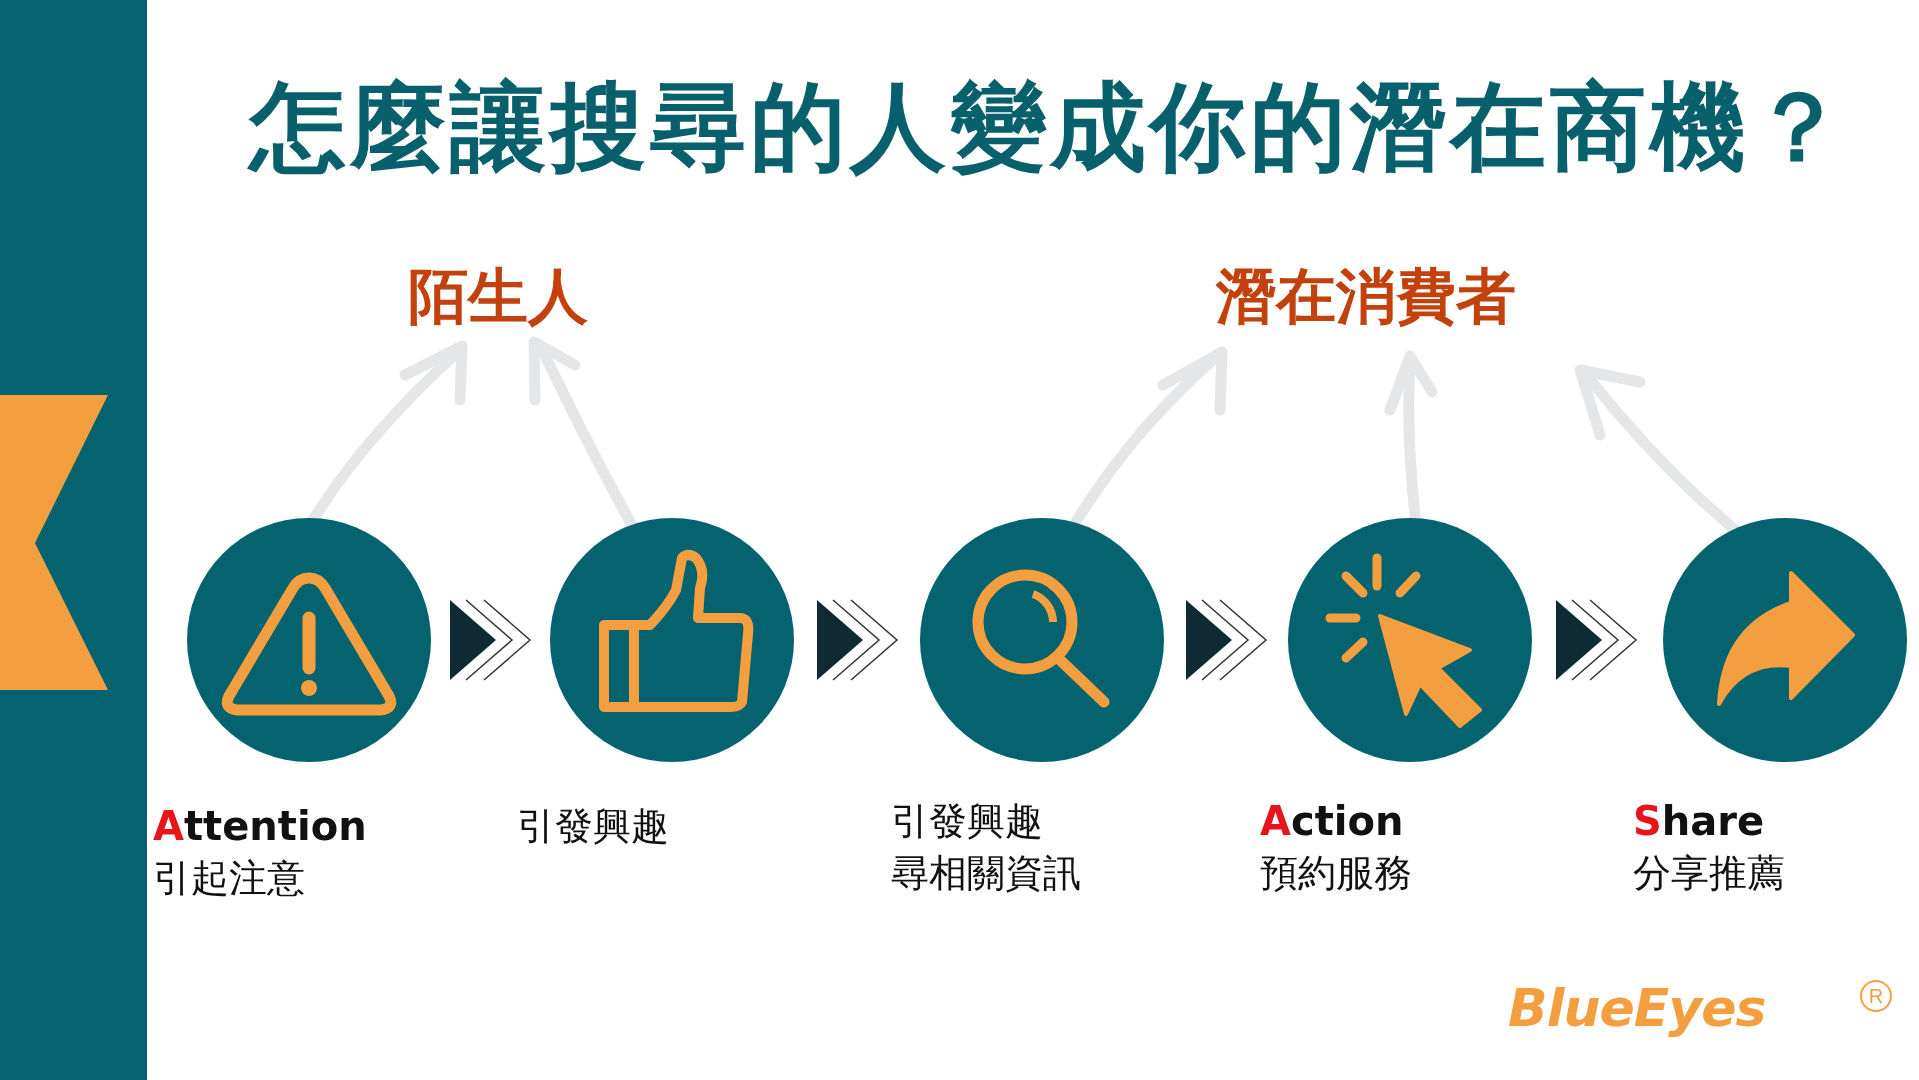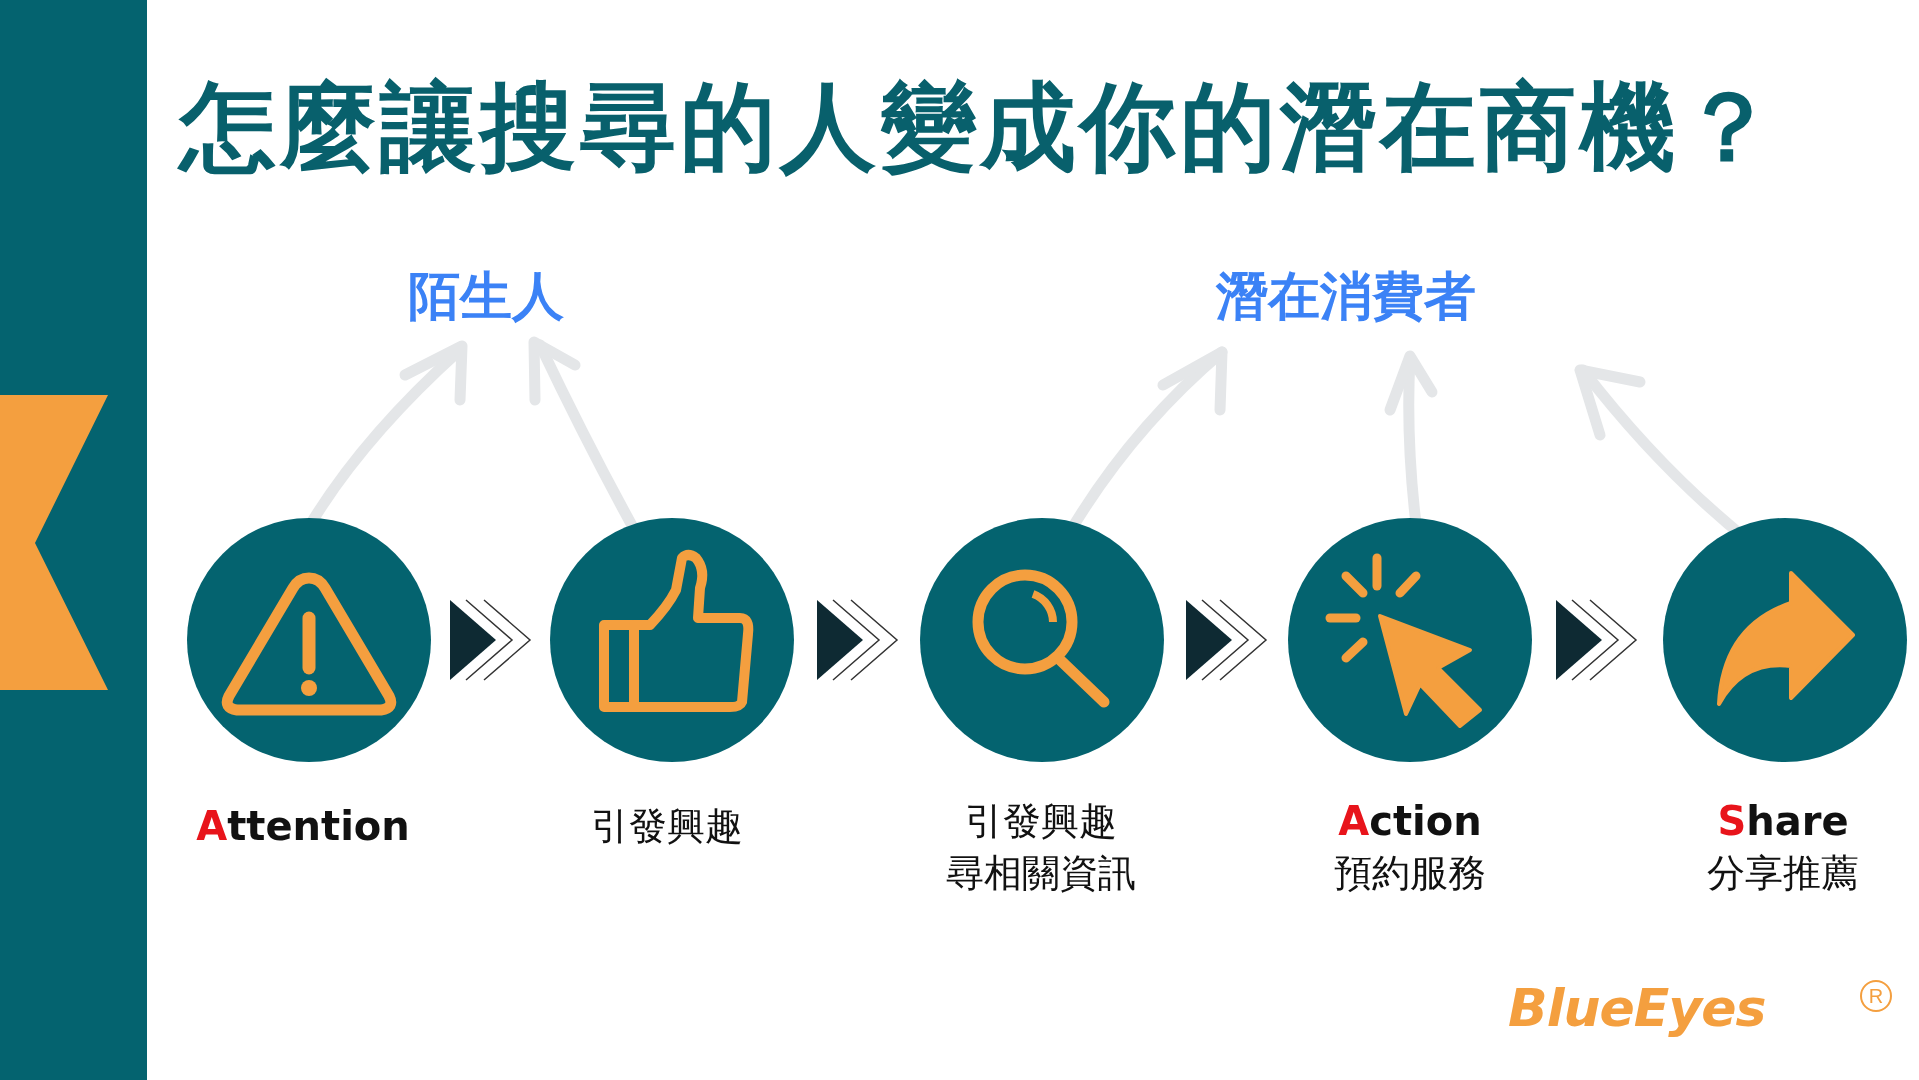--- a/index.html
+++ b/index.html
@@ -1,25 +1,25 @@
 <!DOCTYPE html>
 <html><head>
 <meta charset="utf-8">
 <style>
   html,body{margin:0;padding:0;}
   body{width:1919px;height:1080px;position:relative;overflow:hidden;background:#ffffff;font-family:"DejaVu Sans","Liberation Sans",sans-serif;}
   .sidebar{position:absolute;left:0;top:0;width:147px;height:1080px;background:#04636f;}
   .sidebar-flag{position:absolute;left:0;top:395px;width:110px;height:295px;}
-  .title{position:absolute;left:180px;top:62px;width:1740px;text-align:left;font-size:96px;font-weight:bold;color:#08606c;letter-spacing:4px;line-height:130px;white-space:nowrap;}
-  .group-label{position:absolute;font-size:52px;font-weight:bold;color:#3b82f6;line-height:80px;white-space:nowrap;}
+  .title{position:absolute;left:180px;top:62px;width:1740px;text-align:center;font-size:96px;font-weight:bold;color:#08606c;letter-spacing:4px;line-height:130px;white-space:nowrap;}
+  .group-label{position:absolute;font-size:60px;font-weight:bold;color:#c2410c;line-height:80px;white-space:nowrap;}
   .arrows-svg{position:absolute;left:0;top:0;width:1919px;height:1080px;pointer-events:none;}
   .circle{position:absolute;width:244px;height:244px;border-radius:50%;background:#04636f;}
   .circle svg{position:absolute;left:0;top:0;width:244px;height:244px;}
   .chevron{position:absolute;width:100px;height:86px;}
-  .stage-label{position:absolute;width:300px;text-align:center;}
+  .stage-label{position:absolute;width:300px;}
   .stage-en{font-size:40px;font-weight:bold;color:#111;line-height:52px;}
   .stage-en .init{color:#e8141b;}
   .stage-zh{font-size:38px;color:#111;line-height:52px;}
   .logo{position:absolute;left:1508px;top:978px;font-size:52px;font-weight:bold;font-style:italic;color:#f49f3f;letter-spacing:-1px;font-family:"DejaVu Sans",sans-serif;}
   .logo-reg{position:absolute;left:1860px;top:980px;width:28px;height:28px;border:2.5px solid #f49f3f;border-radius:50%;color:#f49f3f;font-size:20px;line-height:28px;text-align:center;font-family:"Liberation Sans",sans-serif;}
 </style>
 </head>
 <body>
 
 <div class="sidebar">
@@ -113,20 +113,21 @@
   <polyline points="36,3 82,43 36,83" fill="none" stroke="#333" stroke-width="1.5"></polyline>
 </svg>
 <svg class="chevron" style="left:1554px;top:597px;" viewBox="0 0 100 86">
   <polygon points="2,3 48,43 2,83" fill="#0e2a33"></polygon>
   <polyline points="18,3 64,43 18,83" fill="none" stroke="#333" stroke-width="1.5"></polyline>
   <polyline points="36,3 82,43 36,83" fill="none" stroke="#333" stroke-width="1.5"></polyline>
 </svg>
 
 <div class="stage-label" style="left:153px;top:800px;">
   <div class="stage-en"><span class="init">A</span><span>ttention</span></div>
+  <div class="stage-zh">引起注意</div>
 </div>
 <div class="stage-label" style="left:517px;top:800px;">
   <div class="stage-zh">引發興趣</div>
 </div>
 <div class="stage-label" style="left:891px;top:795px;">
   <div class="stage-zh">引發興趣</div>
   <div class="stage-zh">尋相關資訊</div>
 </div>
 <div class="stage-label" style="left:1260px;top:795px;">
   <div class="stage-en"><span class="init">A</span><span>ction</span></div>

